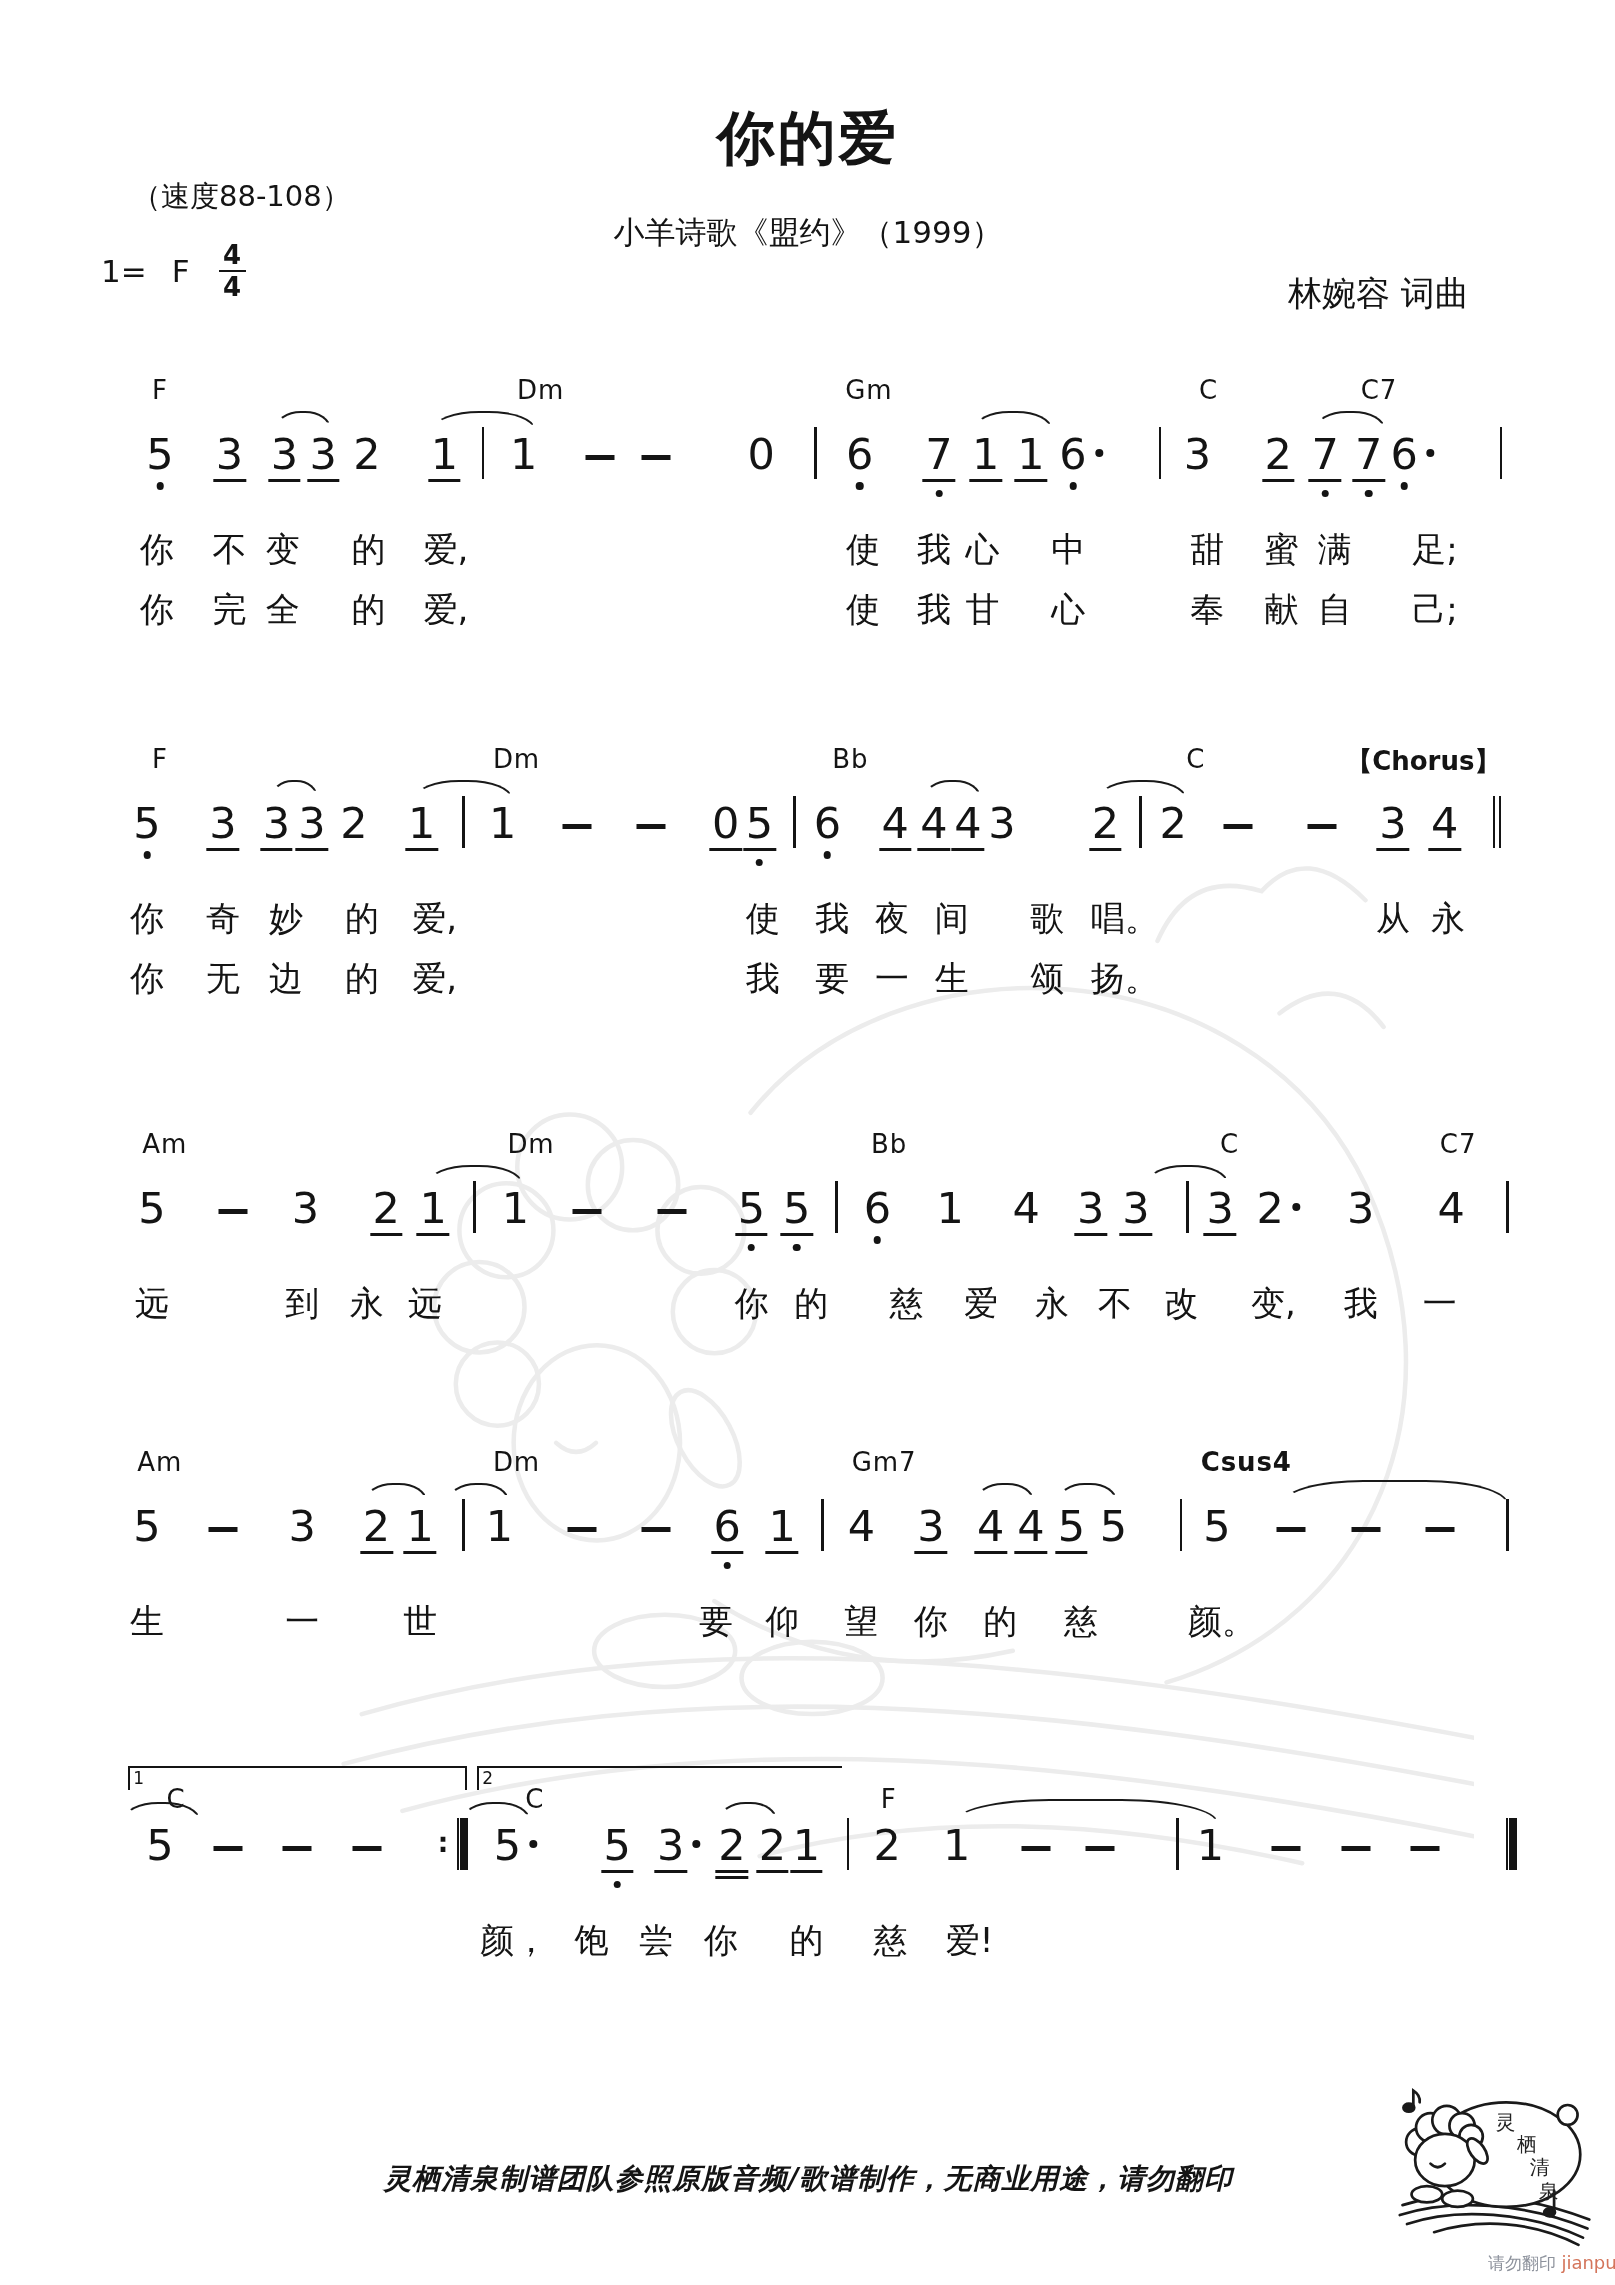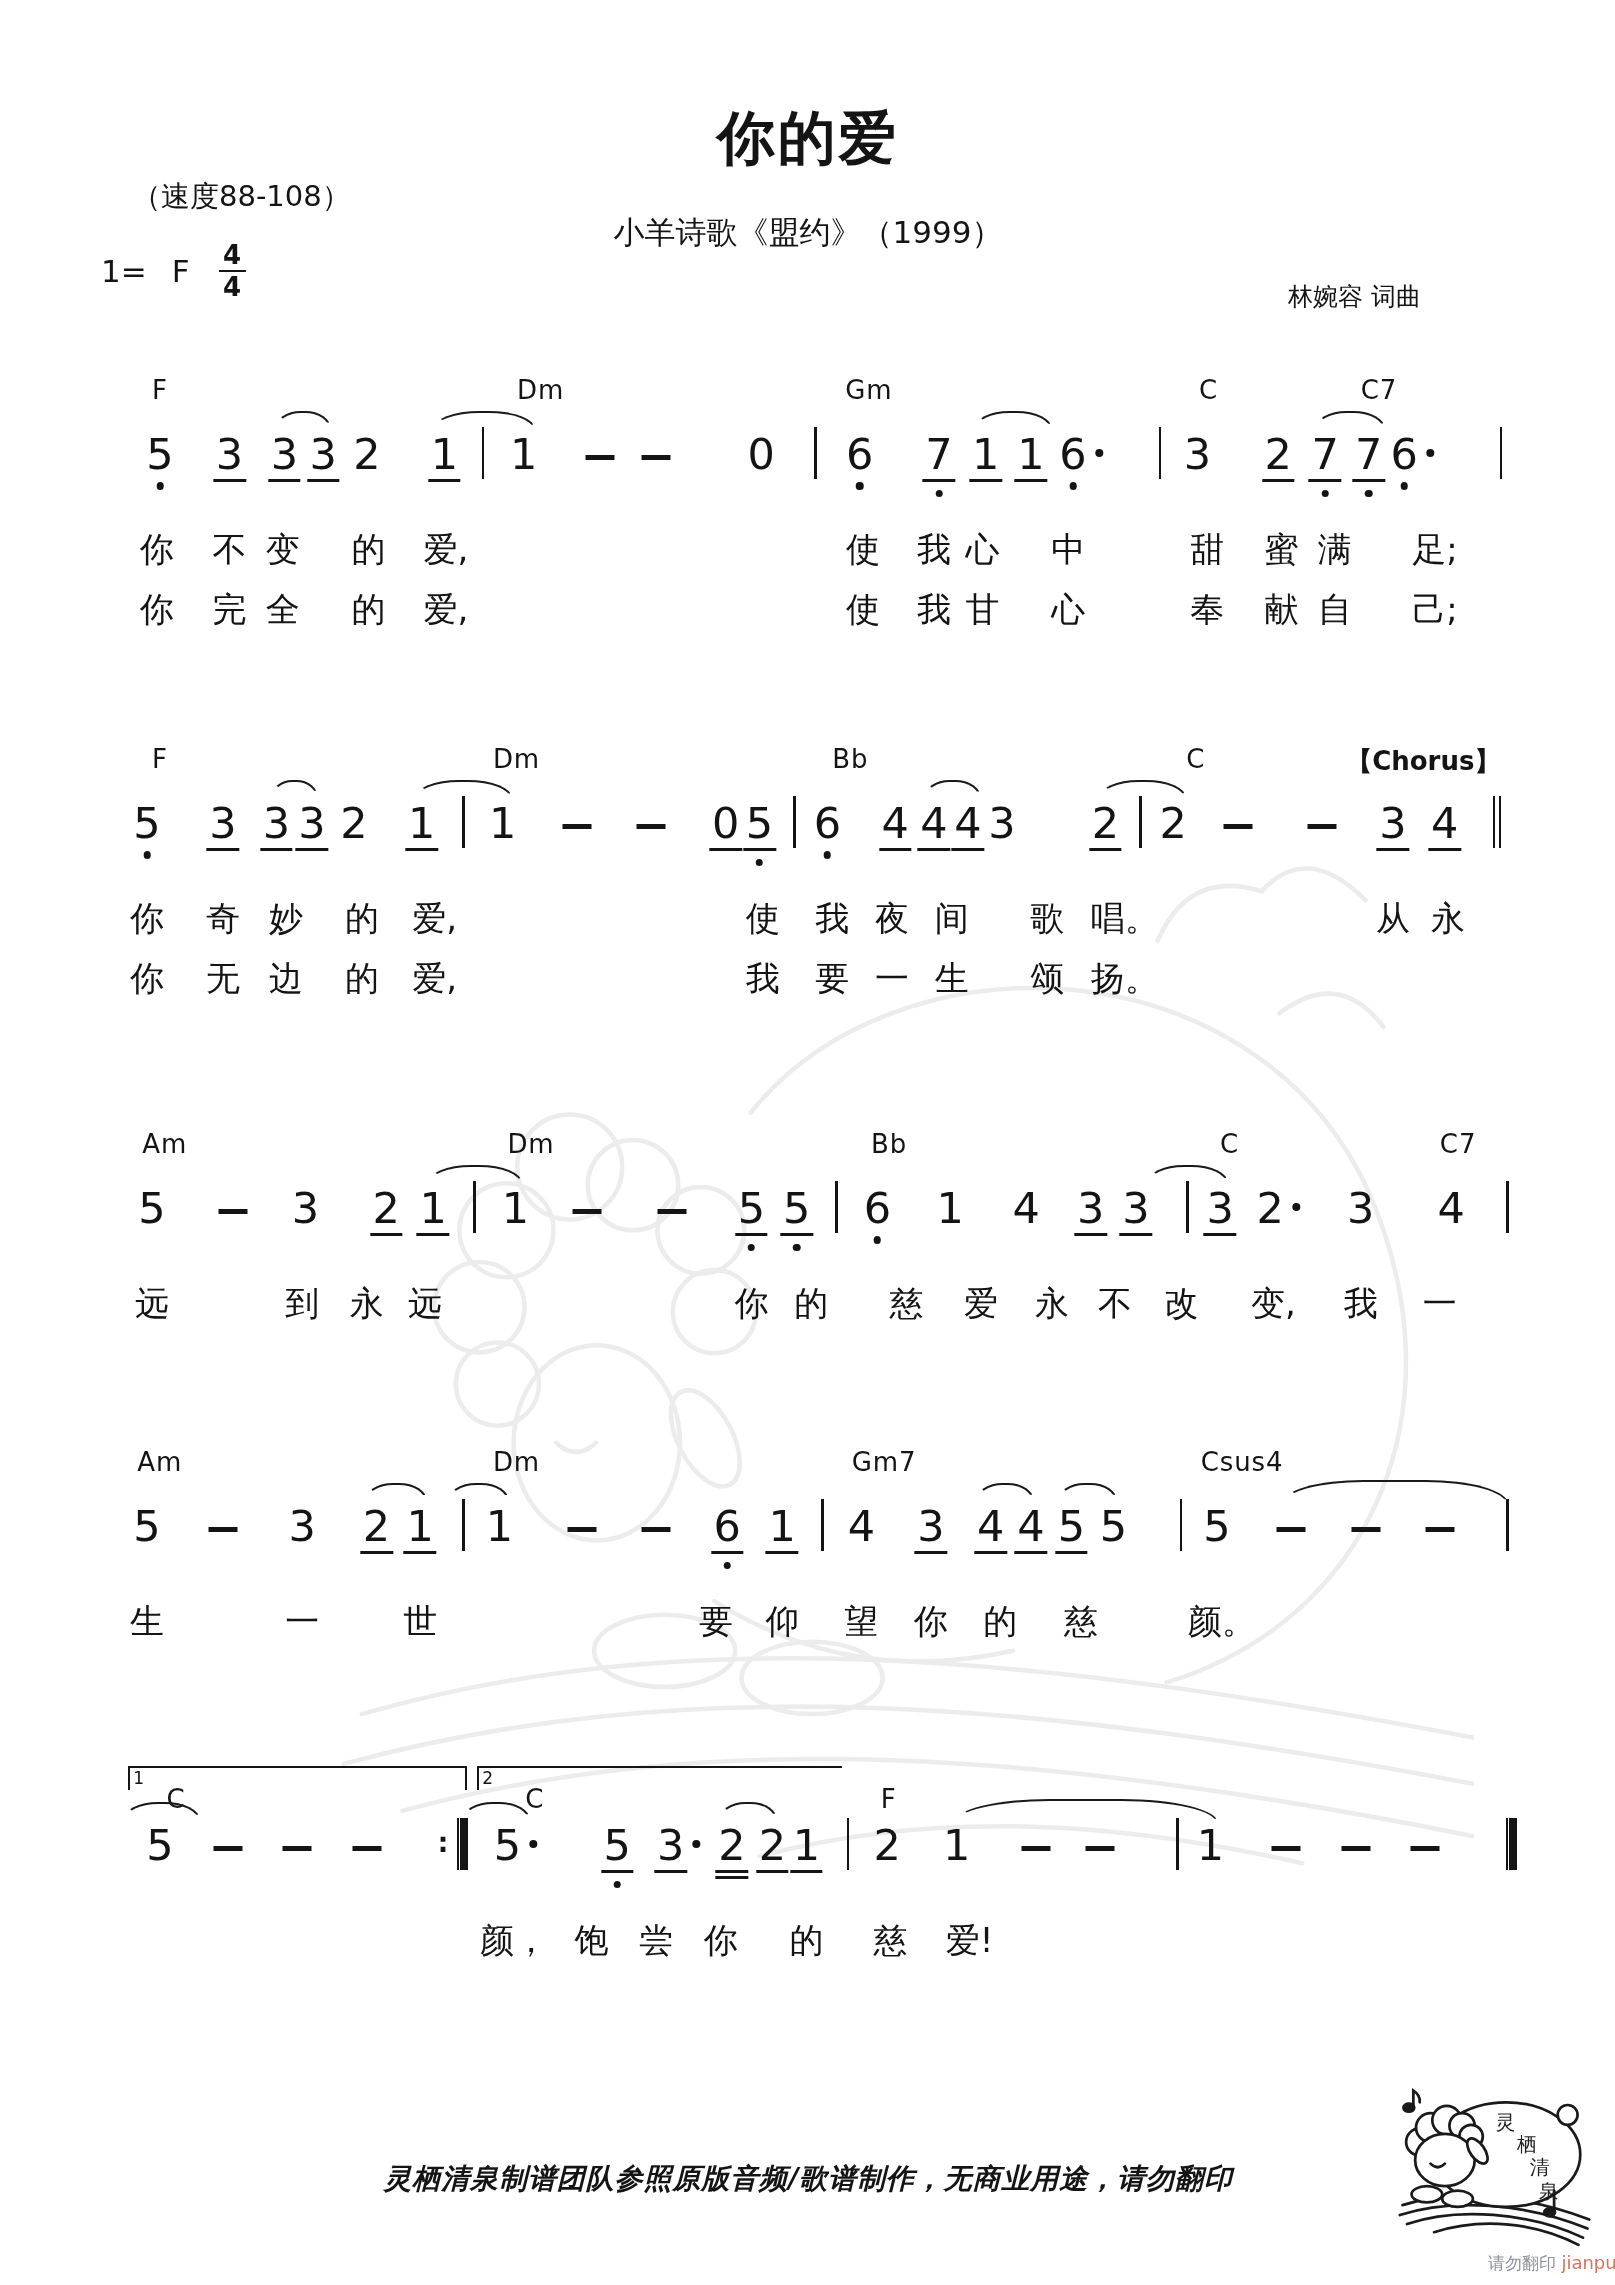--- a/index.html
+++ b/index.html
@@ -15,21 +15,21 @@
   .title{position:absolute;left:0;right:0;top:100px;text-align:center;
          font-size:58px;font-weight:700;letter-spacing:2.7px}
   .subtitle{position:absolute;left:0;right:0;top:212px;text-align:center;font-size:31px}
   .tempo{position:absolute;left:132px;top:177px;font-size:29px}
   .keyrow{position:absolute;left:101px;top:241px;display:flex;align-items:center;font-size:31px}
   .keyrow .kl{margin-left:25px}
   .meter{display:inline-flex;flex-direction:column;align-items:center;margin-left:29px;
          font-size:26px;font-weight:700;line-height:1.08}
   .meter .mt{border-bottom:2.7px solid #141414;padding:0 4.5px 0.9px}
   .meter .mb{padding-top:0.9px}
-  .credit{position:absolute;left:1288px;top:280px;font-size:25px}
+  .credit{position:absolute;left:1288px;top:271px;font-size:34px}
   
   #systems{position:absolute;inset:0;z-index:2}
   .system{position:absolute;left:0;width:100%;height:271px}
   .chord{position:absolute;top:0;font-size:26px;letter-spacing:0.9px;white-space:nowrap}
   .system.hasv .chord{top:18px}
   .section-label{position:absolute;top:0;font-size:26px;font-weight:700;white-space:nowrap}
   .volta{position:absolute;top:0;height:23.5px;border-top:2.7px solid #141414;border-left:2.7px solid #141414}
   .volta.closed{border-right:2.7px solid #141414}
   .vlabel{position:absolute;left:3.6px;top:0;font-size:17px}
   .arc{position:absolute;top:36px;height:18px;border:2.7px solid transparent;
@@ -269,21 +269,21 @@
       <div class="lyr lr0" style="left: 69%;">不</div>
       <div class="lyr lr0" style="left: 73.1%;">改</div>
       <div class="lyr lr0" style="left: 78.8%;">变,</div>
       <div class="lyr lr0" style="left: 84.2%;">我</div>
       <div class="lyr lr0" style="left: 89.1%;">一</div>
     </div>
     <div class="system" style="top: 1447px;">
       <span class="chord" style="left: 8.5%;">Am</span>
       <span class="chord" style="left: 30.5%;">Dm</span>
       <span class="chord" style="left: 52.7%;">Gm7</span>
-      <span class="chord" style="left: 74.3%;">Csus4</span>
+      <span class="chord" style="left: 74.3%; font-weight: bold;">Csus4</span>
       <div class="arc" style="left: 22.6%; width: 3.8%;"></div>
       <div class="arc" style="left: 27.7%; width: 3.8%;"></div>
       <div class="arc" style="left: 60.4%; width: 3.6%;"></div>
       <div class="arc" style="left: 65.5%; width: 3.6%;"></div>
       <div class="arc flat" style="left: 79.3%; width: 14%;"></div>
       <div class="tok" style="left: 9.1%;"><span class="num">5</span></div>
       <div class="dash" style="left: 13.8%;"></div>
       <div class="tok" style="left: 18.7%;"><span class="num">3</span></div>
       <div class="tok u" style="left: 23.3%;"><span class="num">2</span><i class="ul"></i></div>
       <div class="tok u" style="left: 26%;"><span class="num">1</span><i class="ul"></i></div>

